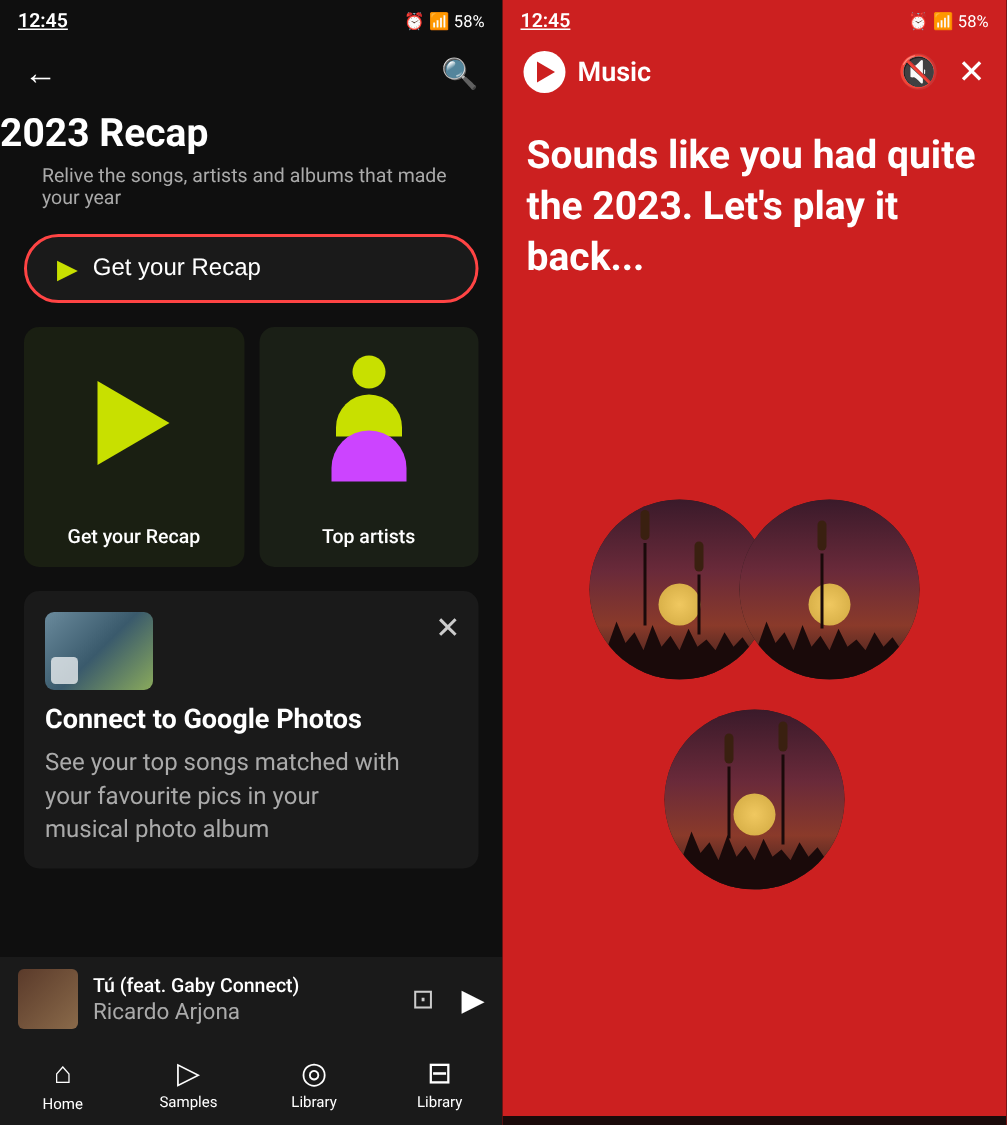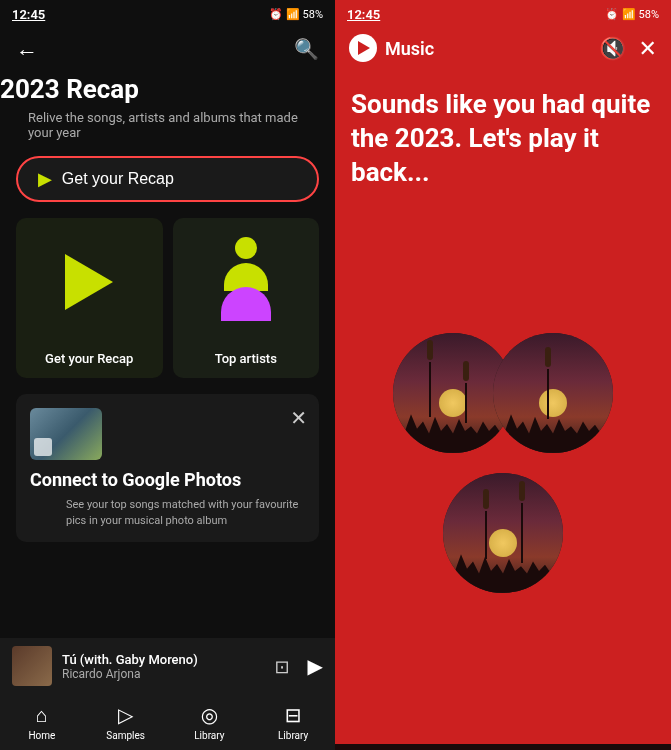--- a/index.html
+++ b/index.html
@@ -248,24 +248,23 @@
       color: #fff;
       font-size: 18px;
       font-weight: 700;
       line-height: 1.3;
       max-width: 240px;
       margin-bottom: 6px;
     }
 
     .photos-desc {
       color: #aaa;
-      font-size: 11px;
+      font-size: 16px;
       line-height: 1.4;
       max-width: 240px;
-      margin-left: 36px;
     }
 
     
     .now-playing {
       position: absolute;
       bottom: 56px;
       left: 0;
       right: 0;
       background: #1a1a1a;
       padding: 8px 12px;
@@ -287,21 +286,21 @@
     }
 
     .np-title {
       color: #fff;
       font-size: 13px;
       font-weight: 500;
     }
 
     .np-artist {
       color: #aaa;
-      font-size: 12px;
+      font-size: 15px;
     }
 
     .np-cast {
       color: #ccc;
       font-size: 18px;
       margin-right: 8px;
     }
 
     .np-play {
       color: #fff;
@@ -577,21 +576,21 @@
   <div class="photos-card">
     <div class="photos-thumb"></div>
     <span class="photos-close">✕</span>
     <div class="photos-title">Connect to Google Photos</div>
     <div class="photos-desc">See your top songs matched with your favourite pics in your musical photo album</div>
   </div>
 
   <div class="now-playing">
     <div class="np-thumb"></div>
     <div class="np-info">
-      <div class="np-title">Tú (with. Gaby Moreno)</div>
+      <div class="np-title">Tú (feat. Gaby Connect)</div>
       <div class="np-artist">Ricardo Arjona</div>
     </div>
     <span class="np-cast">⊡</span>
     <span class="np-play">▶</span>
   </div>
 
   <div class="bottom-nav">
     <div class="nav-item">
       <span class="nav-icon">⌂</span>
       <span class="nav-label">Home</span>

